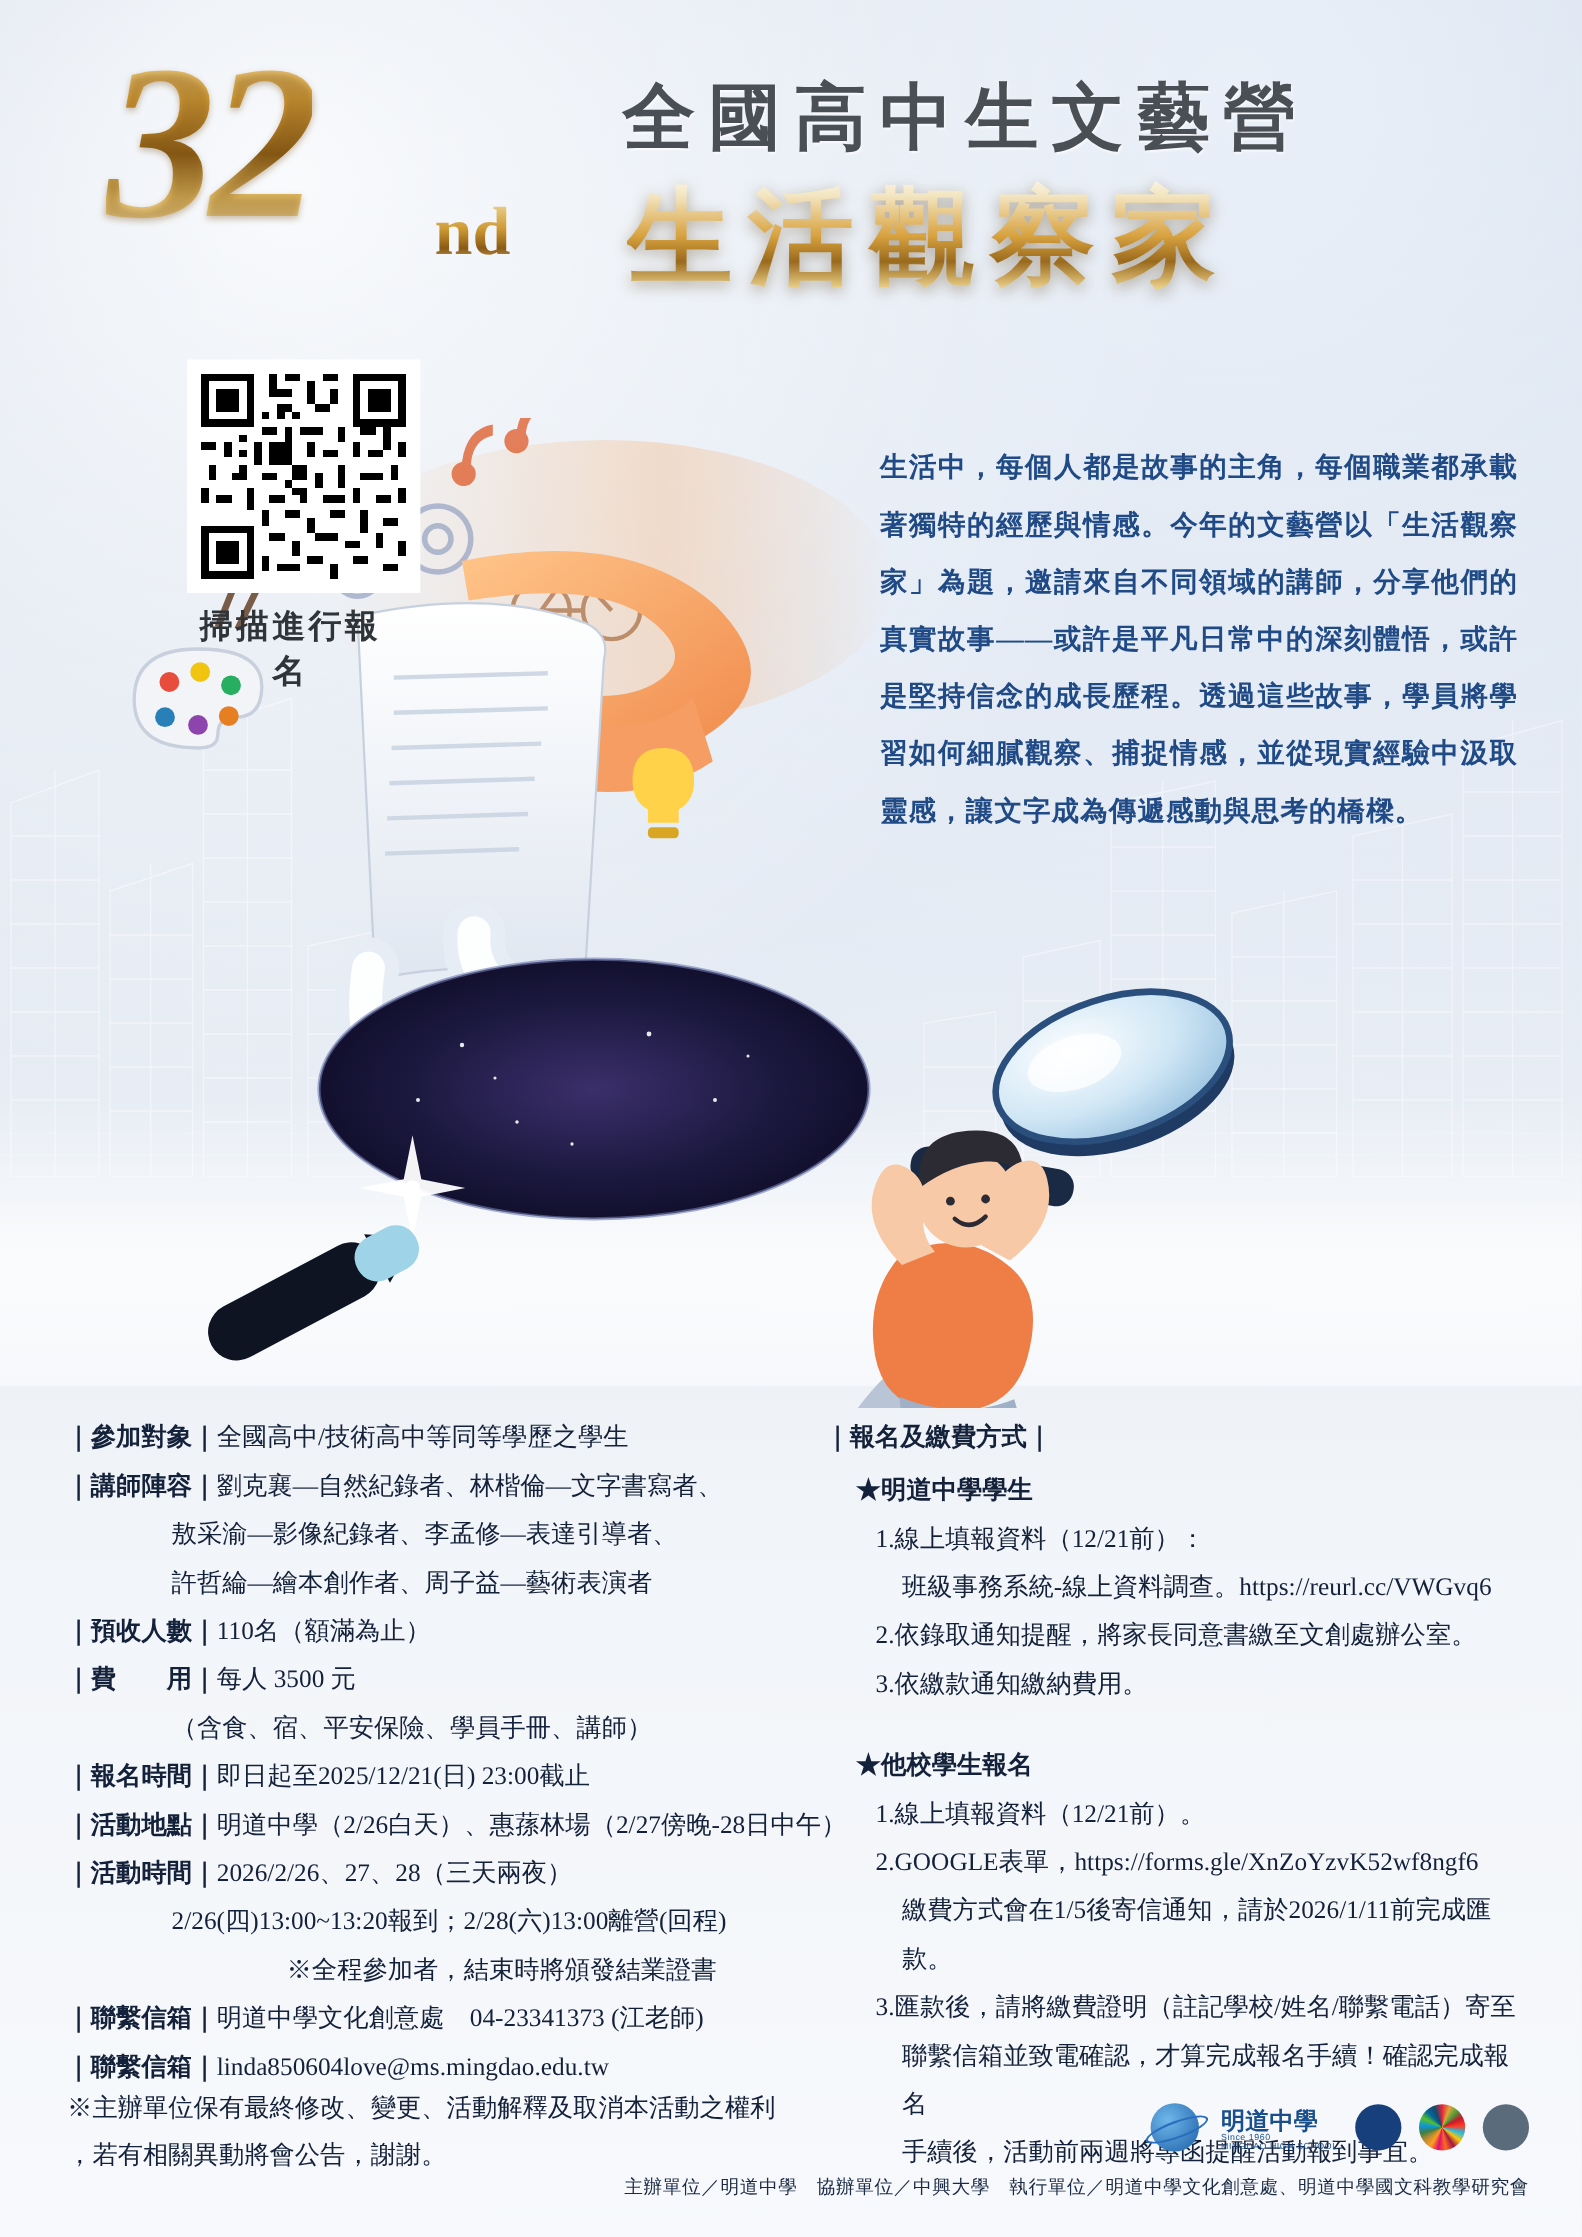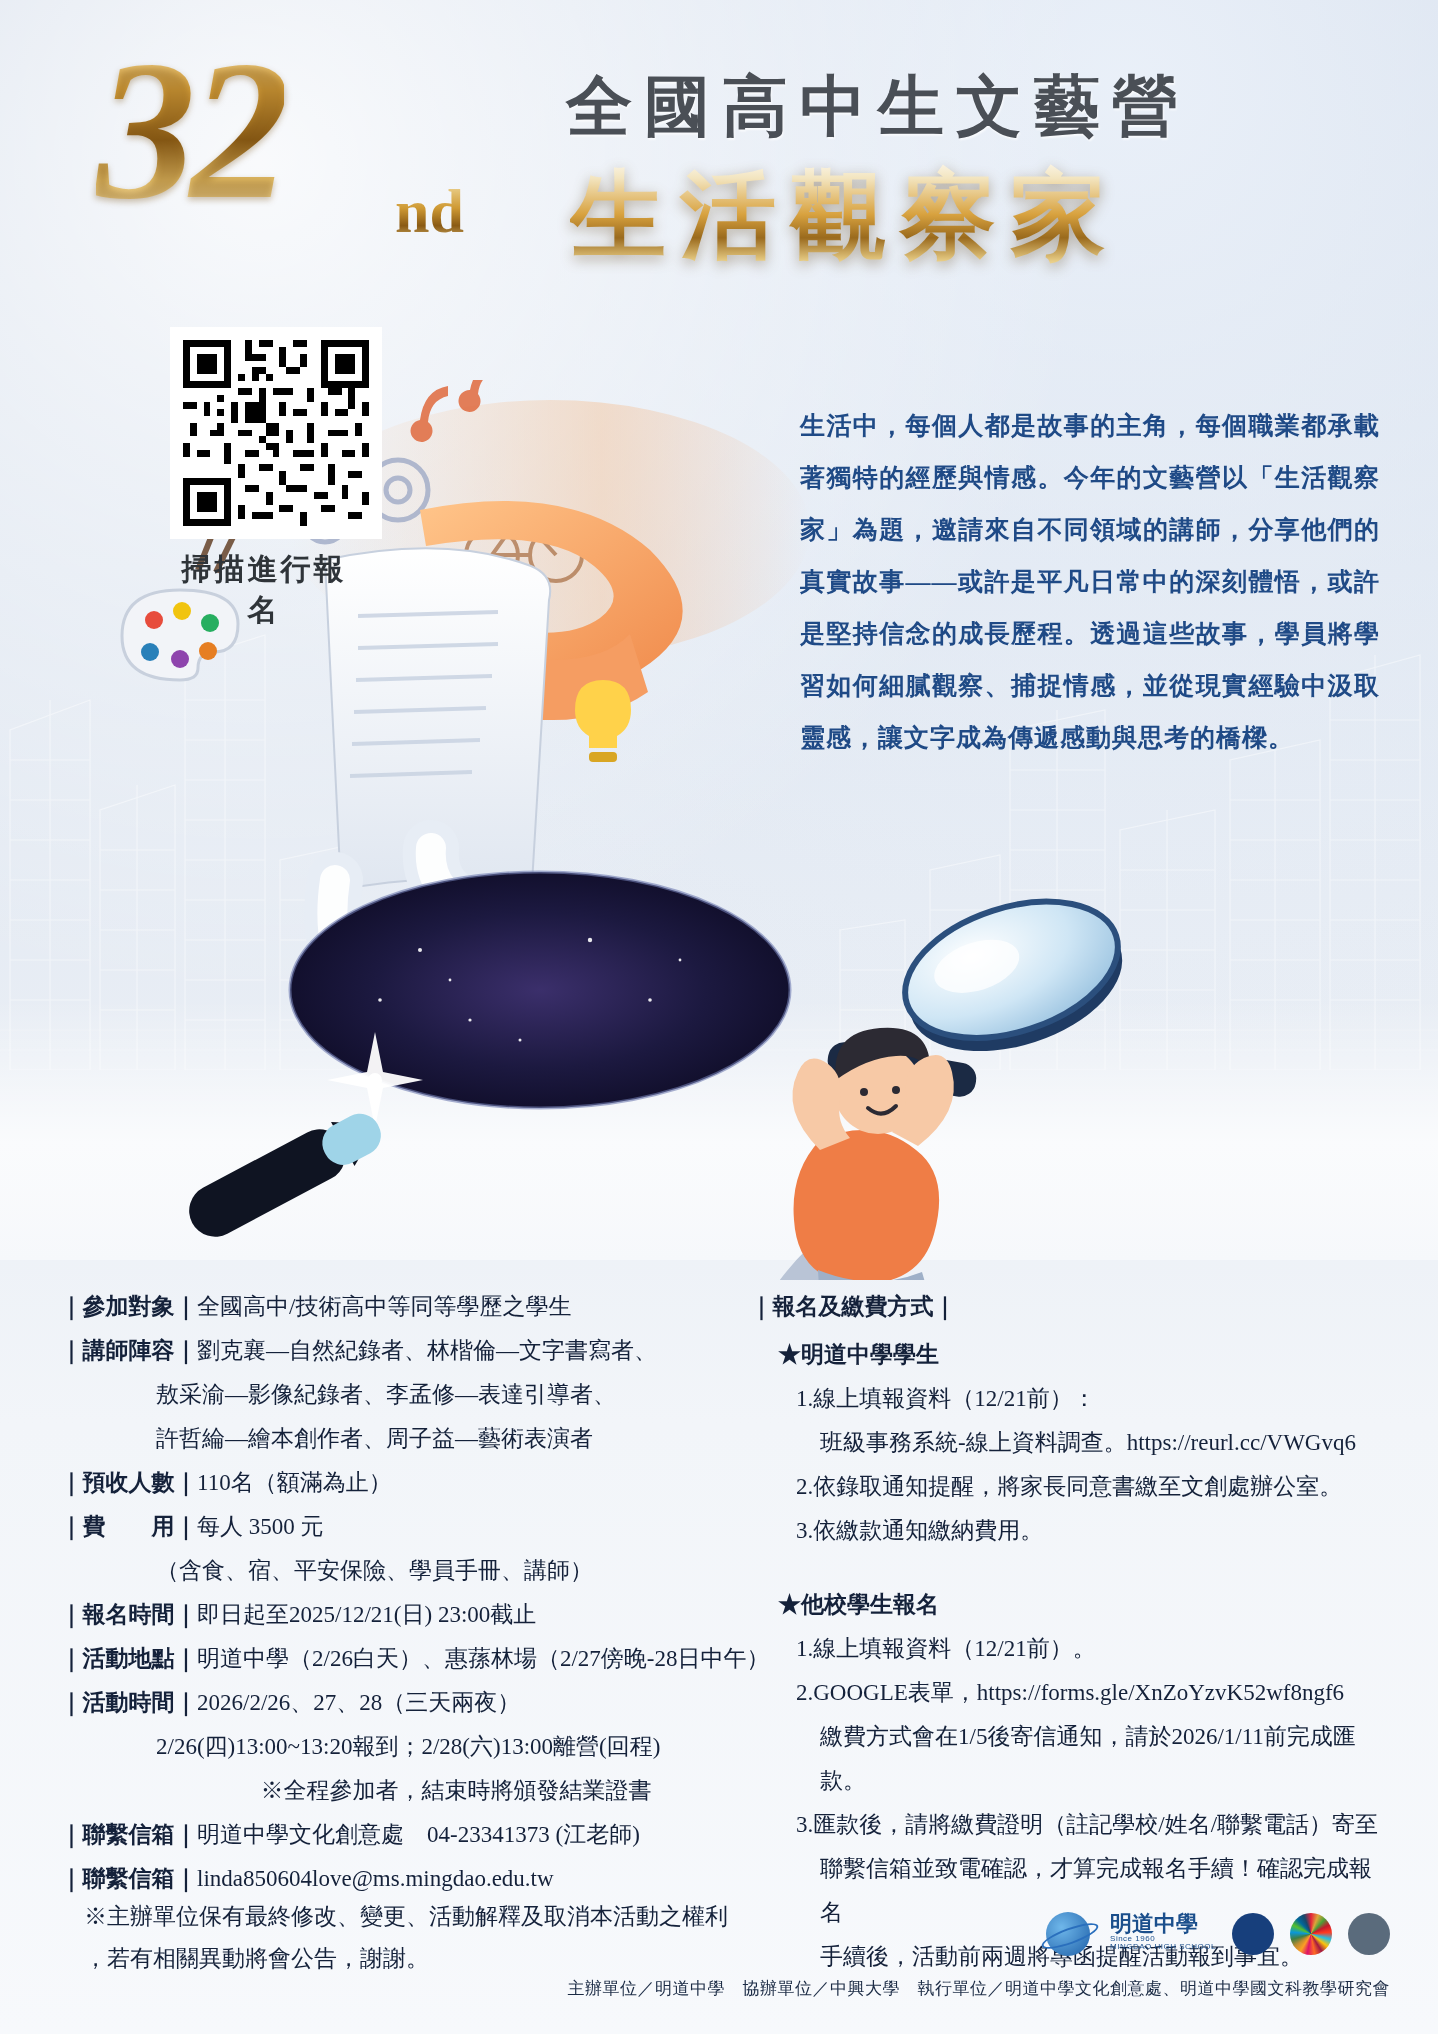--- a/index.html
+++ b/index.html
@@ -87,38 +87,38 @@
   .info{
     position:absolute;left:60px;top:1285px;width:660px;
     font-family:"Liberation Serif","DejaVu Serif",serif;
     font-size:23px;color:#14213a;line-height:44px;
   }
   .info .row{white-space:nowrap;}
   .info .lbl{font-weight:700;}
   .info .sub{padding-left:96px;}
   .info .sub2{padding-left:132px;text-align:center;}
   .notice{
-    position:absolute;left:84px;top:1896px;width:680px;
+    position:absolute;left:61px;top:1896px;width:680px;
     font-family:"Liberation Serif","DejaVu Serif",serif;
     font-size:23px;color:#14213a;line-height:42px;
   }
   .reg{
     position:absolute;left:750px;top:1285px;width:640px;
     font-family:"Liberation Serif","DejaVu Serif",serif;
     font-size:23px;color:#14213a;line-height:44px;
   }
   .reg .head{font-weight:700;}
   .reg .star{padding-left:28px;font-weight:700;margin-top:4px;}
   .reg .item{padding-left:46px;}
   .reg .item2{padding-left:70px;}
   .reg .gap{height:26px;}
 
   
   .footer-logos{position:absolute;right:48px;bottom:78px;display:flex;align-items:center;gap:16px;}
-  .logo-md{display:flex;align-items:flex-start;gap:20px;}
+  .logo-md{display:flex;align-items:flex-end;gap:20px;}
   .logo-md .mark{width:44px;height:44px;border-radius:50%;
     background:radial-gradient(circle at 35% 35%,#6fb7ea,#1d5fa8);position:relative;}
   .logo-md .mark:after{content:"";position:absolute;left:-6px;top:16px;width:56px;height:12px;
     border:2px solid #2a6fbd;border-radius:50%;transform:rotate(-20deg);}
   .logo-md .txt{line-height:1.05;}
   .logo-md .txt .cn{font-family:"Liberation Serif","DejaVu Serif",serif;font-size:22px;font-weight:700;color:#1b4f8c;}
   .logo-md .txt .en{font-size:8px;color:#1b4f8c;letter-spacing:.5px;}
   .logo-circle{width:42px;height:42px;border-radius:50%;display:flex;align-items:center;justify-content:center;
     font-size:9px;color:#fff;text-align:center;line-height:1.1;}
   .c-blue{background:#173f7c;}

